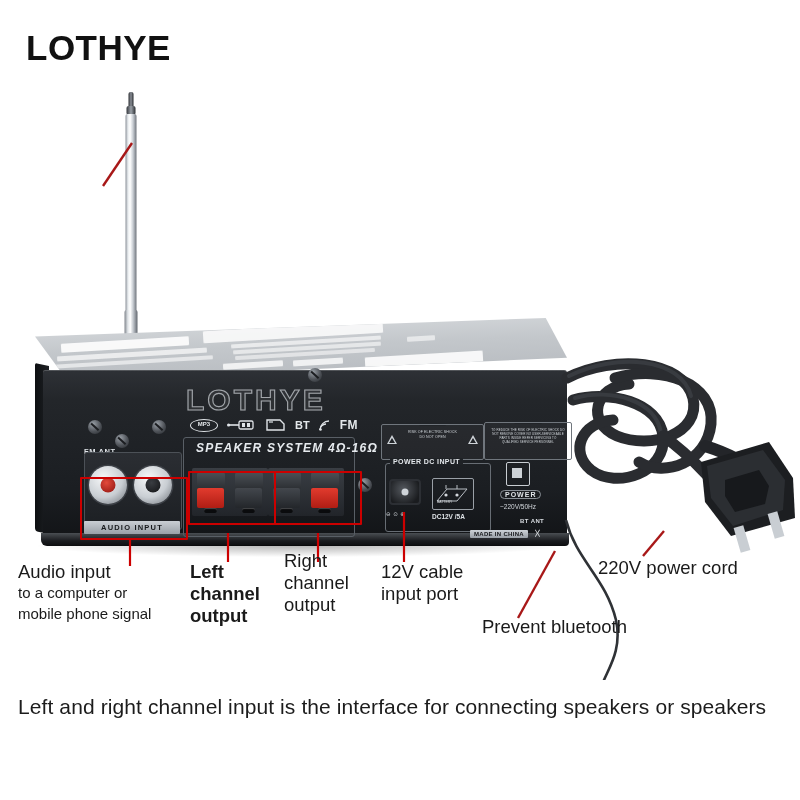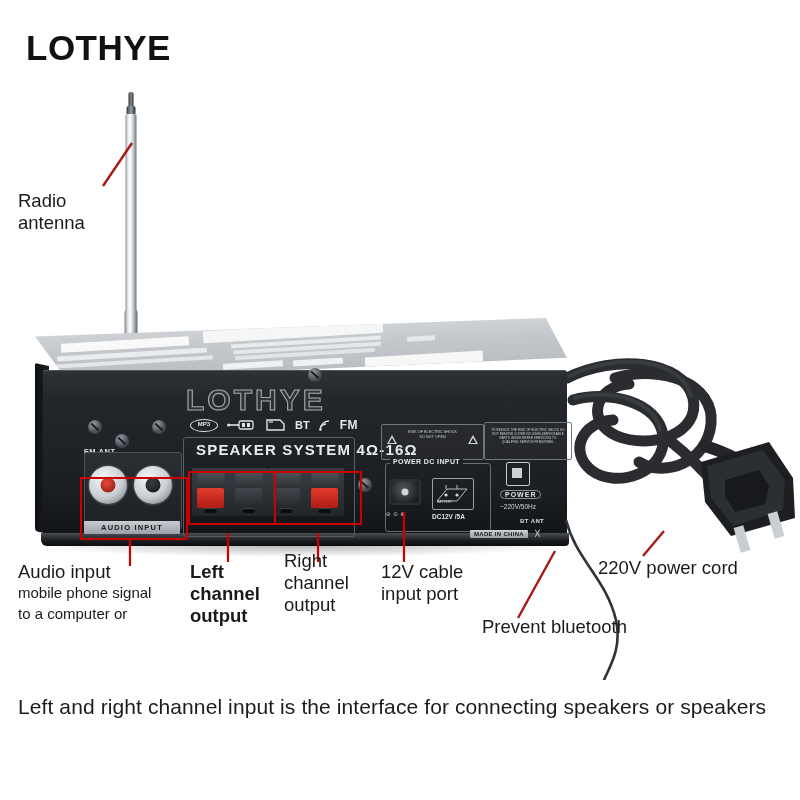--- a/index.html
+++ b/index.html
@@ -83,22 +83,22 @@
   .ic-usb{width:28px;height:10px;display:flex;align-items:center;}
   .ic-sd{width:22px;height:12px;}
   .ic-bt-wave{width:12px;height:11px;}
   .fm-txt{font-size:12px;font-weight:bold;letter-spacing:.5px;}
 
   .speaker-box{
     position:absolute;left:183px;top:437px;width:170px;height:98px;
     border:1px solid #595f66;border-radius:3px;
   }
   .speaker-title{
-    position:absolute;left:196px;top:441px;color:#e6eaee;font-size:15px;
-    letter-spacing:1.2px;font-weight:bold;
+    position:absolute;left:196px;top:441px;color:#e6eaee;font-size:12px;
+    letter-spacing:1.2px;font-weight:bold;font-style:italic;
   }
   .term-group{position:absolute;top:468px;width:76px;height:48px;
     background:linear-gradient(180deg,#3a3e44,#22252a);border-radius:2px;
     display:flex;}
   .term{position:relative;width:38px;height:48px;}
   .term-clip{position:absolute;left:5px;top:4px;width:28px;height:18px;border-radius:3px;
     background:linear-gradient(180deg,#4c5157,#2a2d31);}
   .term-lever{position:absolute;left:5px;top:20px;width:27px;height:20px;border-radius:2px;}
   .lev-red{background:linear-gradient(180deg,#e23b2e,#b01d14);}
   .lev-blk{background:linear-gradient(180deg,#43474d,#23262a);}
@@ -381,29 +381,25 @@
   <svg style="position:absolute;left:0;top:0;width:800px;height:800px;pointer-events:none;" aria-hidden="true">
     <line x1="103" y1="186" x2="132" y2="143" stroke="#a81818" stroke-width="2.4"></line>
     <line x1="130" y1="540" x2="130" y2="566" stroke="#cc0000" stroke-width="2.2"></line>
     <line x1="228" y1="533" x2="228" y2="562" stroke="#cc0000" stroke-width="2.2"></line>
     <line x1="318" y1="533" x2="318" y2="562" stroke="#cc0000" stroke-width="2.2"></line>
     <line x1="404" y1="512" x2="404" y2="562" stroke="#cc0000" stroke-width="2.2"></line>
     <line x1="555" y1="551" x2="518" y2="618" stroke="#a81818" stroke-width="2.4"></line>
     <line x1="664" y1="531" x2="643" y2="556" stroke="#a81818" stroke-width="2.4"></line>
   </svg>
 
-  <div class="co co-multi" style="left:18px;top:190px;">
-    <div>Radio</div>
-    <div>antenna</div>
-  </div>
 
   <div class="co" style="left:18px;top:561px;width:180px;">
     <div class="co-title">Audio input</div>
+    <div class="co-sub">to a computer or</div>
     <div class="co-sub">mobile phone signal</div>
-    <div class="co-sub">to a computer or</div>
   </div>
 
   <div class="co co-multi" style="left:190px;top:561px;font-weight:bold;">
     <div>Left</div>
     <div>channel</div>
     <div>output</div>
   </div>
 
   <div class="co co-multi" style="left:284px;top:550px;">
     <div>Right</div>

